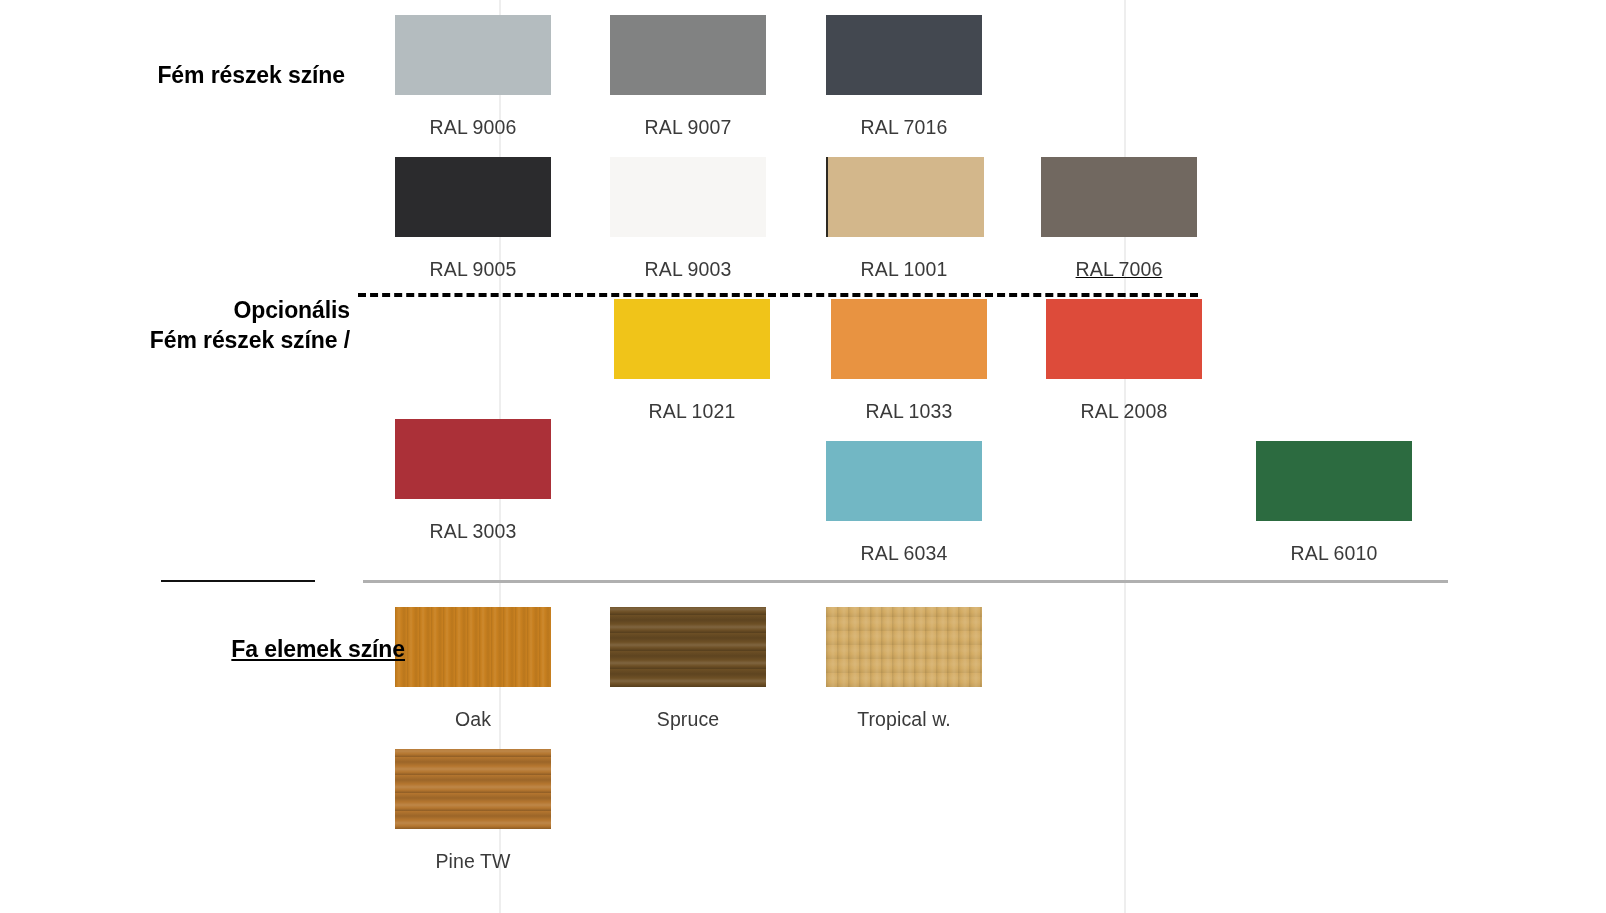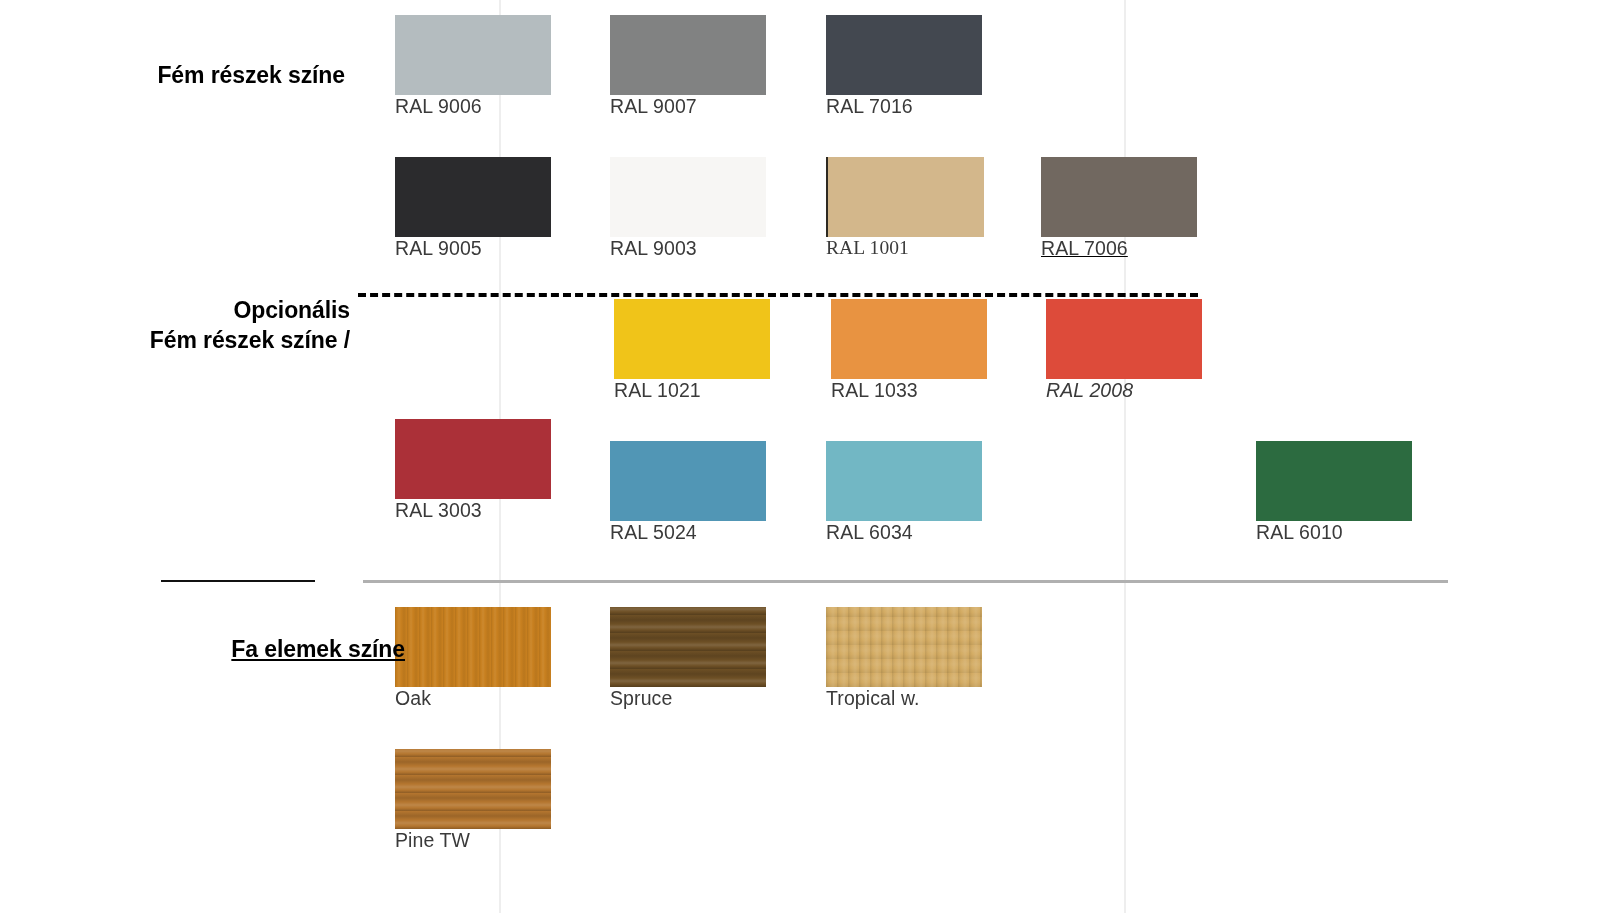--- a/index.html
+++ b/index.html
@@ -43,21 +43,22 @@
     position: absolute;
     z-index: 2;
   }
   .chip {
     width: 156px;
     height: 80px;
     position: relative;
     overflow: hidden;
   }
   .chip-label {
-    text-align: left;
+    margin-top: 21px;
+    text-align: center;
     width: 156px;
     font-size: 19.5px;
     color: #3a3a3a;
     letter-spacing: 0.1px;
     white-space: nowrap;
   }
 
   
   .grain-v::after,
   .grain-h::after {
@@ -136,21 +137,21 @@
   </div>
 
   <div class="cell" style="left:395px; top:157px;">
     <div class="chip" style="background:#2b2b2d;"></div>
     <div class="chip-label">RAL 9005</div>
   </div>
   <div class="cell" style="left:610px; top:157px;">
     <div class="chip" style="background:#f7f6f4;"></div>
     <div class="chip-label">RAL 9003</div>
   </div>
-  <div class="cell" style="left:826px; top:157px;font-family:Liberation Serif, serif;">
+  <div class="cell" style="left:826px; top:157px;">
     <div class="chip" style="background:#d3b78b; border-left:2px solid #2e2a22;"></div>
     <div class="chip-label">RAL 1001</div>
   </div>
   <div class="cell" style="left:1041px; top:157px;text-decoration:underline;">
     <div class="chip" style="background:#716860;"></div>
     <div class="chip-label">RAL 7006</div>
   </div>
 
   <div class="sep-dashed" style="left:358px; top:293px; width:840px;"></div>
 
@@ -160,33 +161,29 @@
   </div>
 
   <div class="cell" style="left:614px; top:299px;">
     <div class="chip" style="background:#f0c419;"></div>
     <div class="chip-label">RAL 1021</div>
   </div>
   <div class="cell" style="left:831px; top:299px;">
     <div class="chip" style="background:#e89341;"></div>
     <div class="chip-label">RAL 1033</div>
   </div>
-  <div class="cell" style="left:1046px; top:299px;font-style:italic;">
+  <div class="cell" style="left:1046px; top:299px;">
     <div class="chip" style="background:#dd4b3a;"></div>
     <div class="chip-label">RAL 2008</div>
   </div>
 
   <div class="cell" style="left:395px; top:419px;">
     <div class="chip" style="background:#ab3038;"></div>
     <div class="chip-label">RAL 3003</div>
   </div>
-  <div class="cell" style="left:610px; top:441px;">
-    <div class="chip" style="background:#5196b5;"></div>
-    <div class="chip-label">RAL 5024</div>
-  </div>
   <div class="cell" style="left:826px; top:441px;">
     <div class="chip" style="background:#72b7c4;"></div>
     <div class="chip-label">RAL 6034</div>
   </div>
   <div class="cell" style="left:1256px; top:441px;">
     <div class="chip" style="background:#2c6b40;"></div>
     <div class="chip-label">RAL 6010</div>
   </div>
 
   <div class="sep-solid-black" style="left:161px; top:580px; width:154px;"></div>

